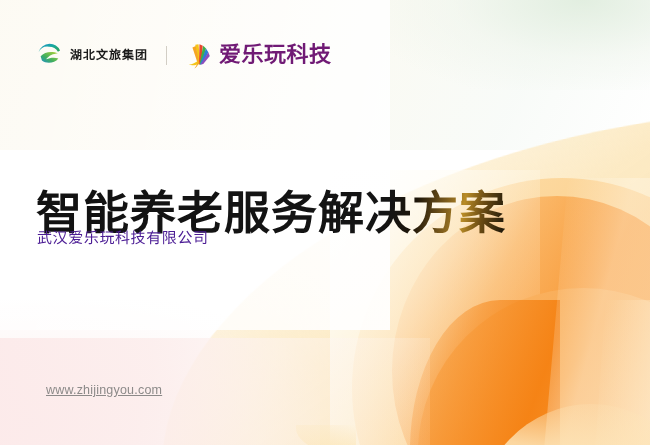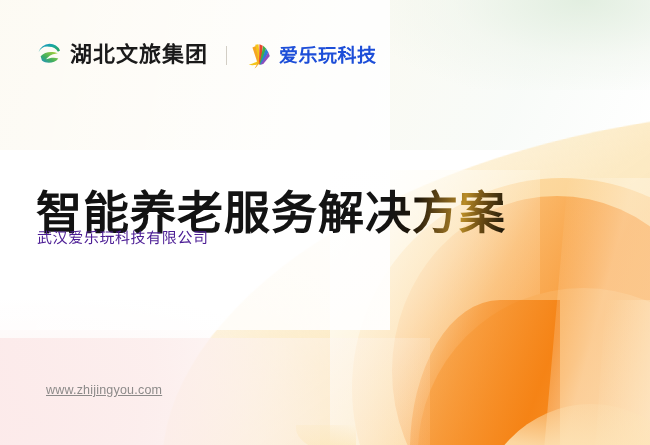--- a/index.html
+++ b/index.html
@@ -182,43 +182,43 @@
     display: flex;
     align-items: center;
   }
   .logo-mark {
     width: 27px; height: 27px;
     flex: 0 0 27px;
     margin-right: 7px;
   }
   .logo-mark svg { display: block; }
   .logo-word {
-    font-size: 22px;
+    font-size: 12px;
     font-weight: bold;
     letter-spacing: 1px;
     color: #1a1a1a;
     white-space: nowrap;
     line-height: 1;
   }
   .logo-sep {
     width: 1px;
     height: 19px;
     background: #d2cec5;
     margin: 0 17px 0 18px;
   }
   .logo-mark-b {
     width: 30px; height: 30px;
     flex: 0 0 30px;
     margin-right: 5px;
   }
   .logo-word-b {
-    font-size: 19px;
+    font-size: 22px;
     font-weight: bold;
     letter-spacing: 0.5px;
-    color: #1d4ed8;
+    color: #701a75;
     white-space: nowrap;
     line-height: 1;
   }
 
   
   .title {
     position: absolute;
     left: 36px; top: 157px;
     font-size: 46px;
     font-weight: bold;

